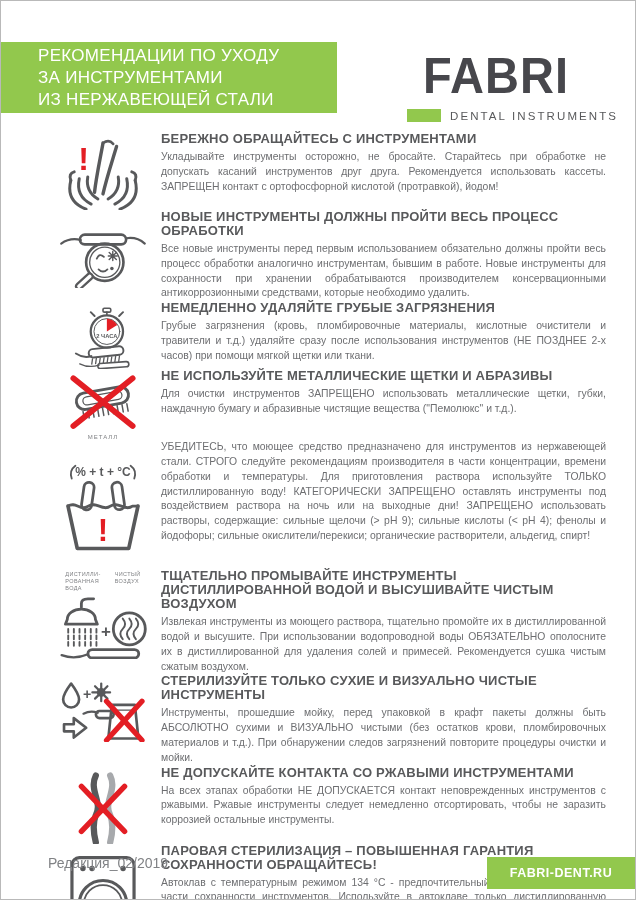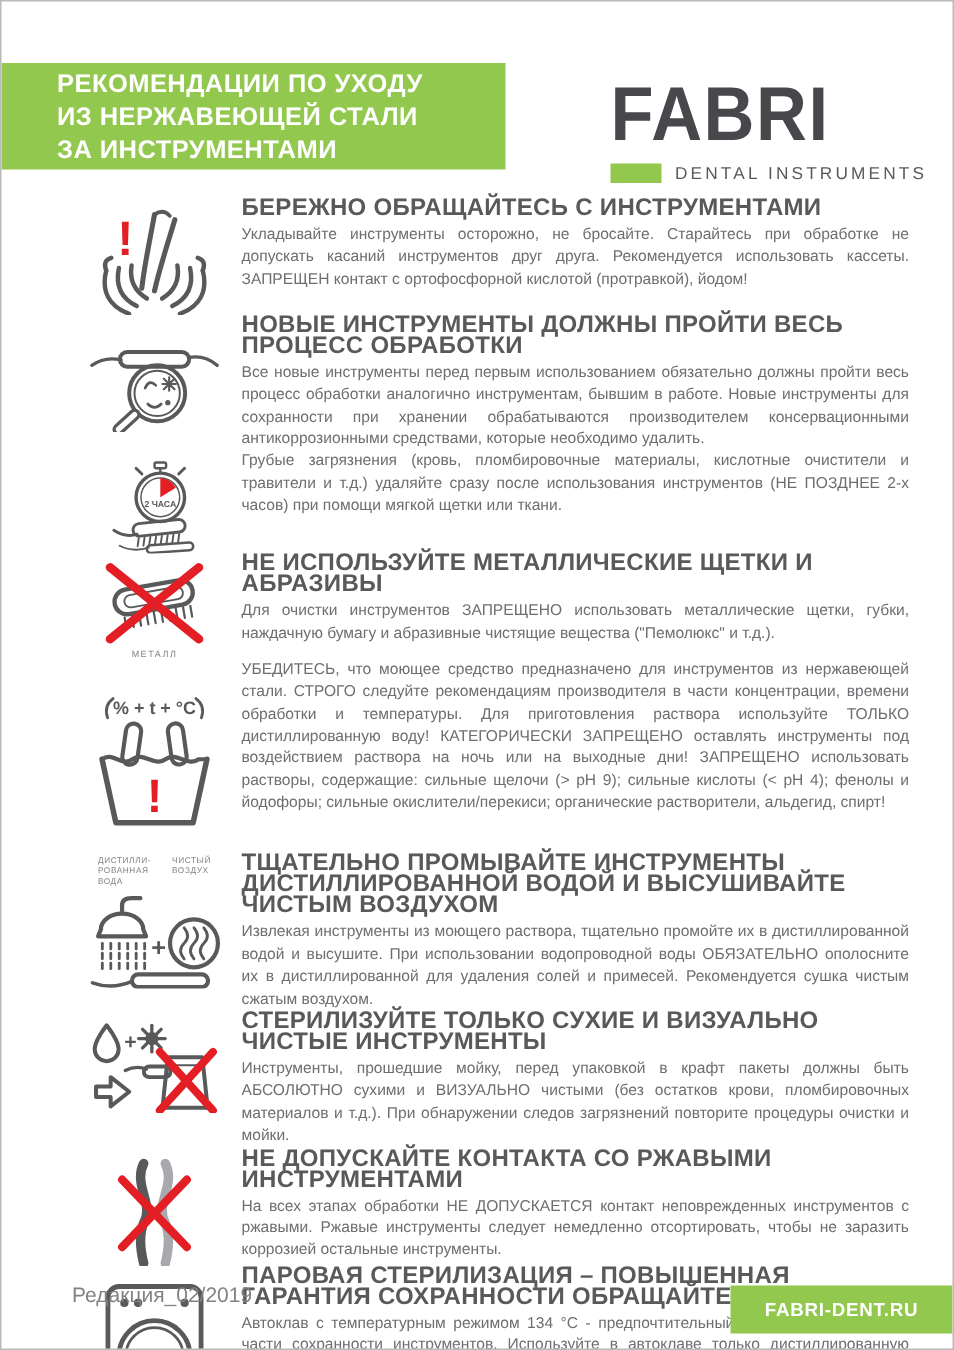--- a/index.html
+++ b/index.html
@@ -12,39 +12,39 @@
     position:relative;width:636px;height:900px;background:#fff;
     border:1px solid #b9b9b9;font-family:"Liberation Sans",sans-serif;
     overflow:hidden;margin:0 auto;
   }
   
   .banner{
     position:absolute;left:0;top:41px;width:336px;height:71px;
     background:var(--green);color:#fff;display:flex;flex-direction:column;
     justify-content:center;padding-left:37px;
   }
-  .banner .line{font-weight:bold;font-size:17px;line-height:22px;letter-spacing:.3px;}
-  .logo{position:absolute;top:49px;right:50px;width:178px;}
+  .banner .line{font-weight:normal;font-size:17px;line-height:22px;letter-spacing:.3px;}
+  .logo{position:absolute;top:49px;right:50px;width:178px;text-align:center;}
   .logo-text{
     font-size:47px;font-weight:900;color:var(--logo);line-height:1;
     letter-spacing:1px;transform:scaleY(1.08);transform-origin:top left;
   }
   .logo-sub{display:flex;align-items:center;gap:9px;margin-top:12px;}
   .logo-swatch{width:34px;height:13px;background:var(--green);flex:0 0 auto;}
   .logo-tagline{font-size:11.5px;letter-spacing:2.1px;color:var(--ink);white-space:nowrap;}
   
   .content{position:absolute;top:131px;left:44px;right:29px;}
   .section{display:flex;align-items:flex-start;}
   .icon-cell{
     flex:0 0 116px;width:116px;display:flex;flex-direction:column;
     align-items:center;padding-top:6px;
   }
   .text-cell{flex:1;}
   .heading{
-    font-size:16px;font-weight:bold;color:var(--ink);
+    font-size:13px;font-weight:bold;color:var(--ink);
     letter-spacing:.2px;line-height:14px;margin-bottom:4px;
   }
   .bodytext{font-size:10.4px;line-height:14.8px;color:var(--body);text-align:justify;}
   .icon-label{
     font-size:6px;letter-spacing:1px;color:var(--muted);margin-top:3px;
     text-align:center;
   }
   .icon-labels-row{
     display:flex;gap:14px;width:100%;justify-content:center;margin-bottom:3px;
   }
@@ -69,22 +69,22 @@
     cursor:pointer;
   }
 </style>
 </head>
 <body>
 
 <div class="page">
 
   <div class="banner">
     <div class="line">РЕКОМЕНДАЦИИ ПО УХОДУ</div>
+    <div class="line">ЗА ИНСТРУМЕНТАМИ</div>
     <div class="line">ИЗ НЕРЖАВЕЮЩЕЙ СТАЛИ</div>
-    <div class="line">ЗА ИНСТРУМЕНТАМИ</div>
   </div>
 
   <div class="logo">
     <div class="logo-text">FABRI</div>
     <div class="logo-sub">
       <span class="logo-swatch"></span>
       <span class="logo-tagline">DENTAL INSTRUMENTS</span>
     </div>
   </div>
 
@@ -158,20 +158,21 @@
               <line x1="69" y1="78" x2="67" y2="86"></line>
                 <line x1="75" y1="78" x2="73" y2="86"></line>
             </g>
           </g>
           <path class="st" stroke-width="3" d="M8,72 q12,8 24,4"></path>
           <rect class="st" stroke-width="2.5" x="42" y="86" width="48" height="8" rx="4" transform="rotate(-4 66 90)"></rect>
           <path class="st" stroke-width="2" d="M14,88 q14,7 30,2"></path>
         </svg>
       </div>
       <div class="text-cell">
+        <div class="heading">НЕМЕДЛЕННО УДАЛЯЙТЕ ГРУБЫЕ ЗАГРЯЗНЕНИЯ</div>
         <p class="bodytext">Грубые загрязнения (кровь, пломбировочные материалы, кислотные очистители и травители и т.д.) удаляйте сразу после использования инструментов (НЕ ПОЗДНЕЕ 2-х часов) при помощи мягкой щетки или ткани.</p>
       </div>
     </div>
 
     <div class="section s4">
       <div class="icon-cell">
         <svg width="84" height="56" viewBox="0 0 100 68">
           <g transform="rotate(-10 50 32)">
             <rect class="st" stroke-width="3.5" x="18" y="18" width="64" height="20" rx="10"></rect>
             <rect class="st" stroke-width="1.5" x="26" y="23" width="48" height="10" rx="5"></rect>

